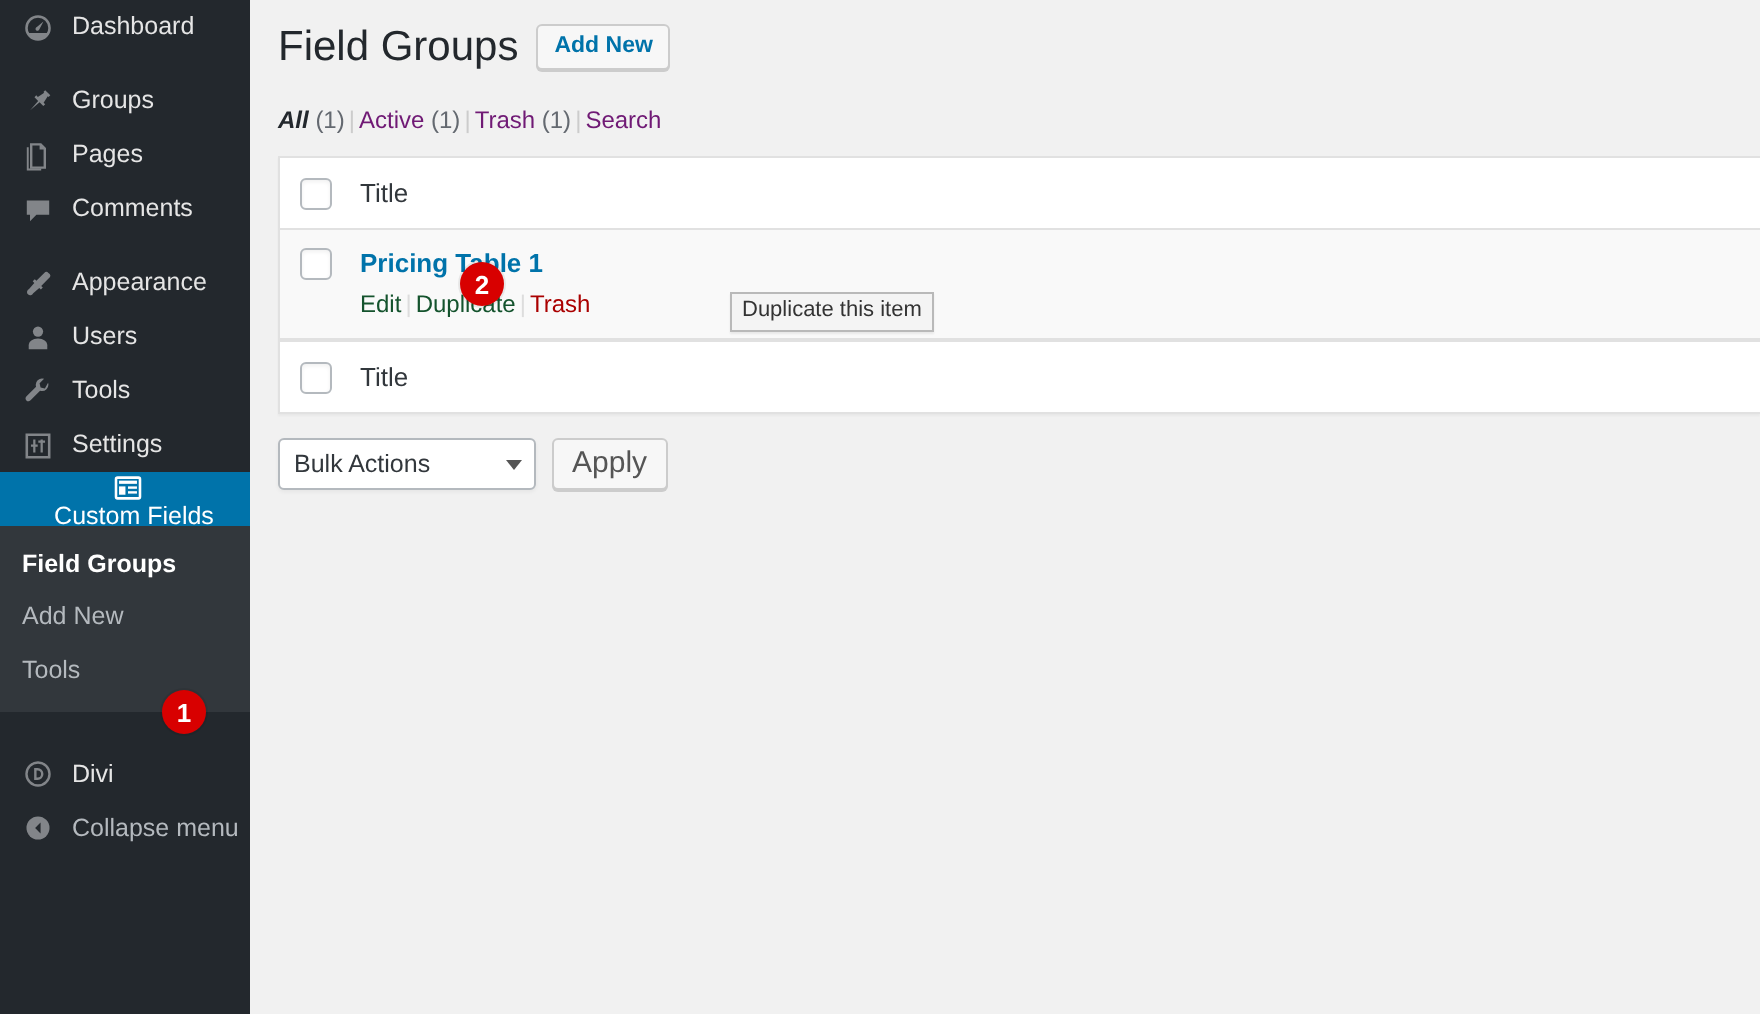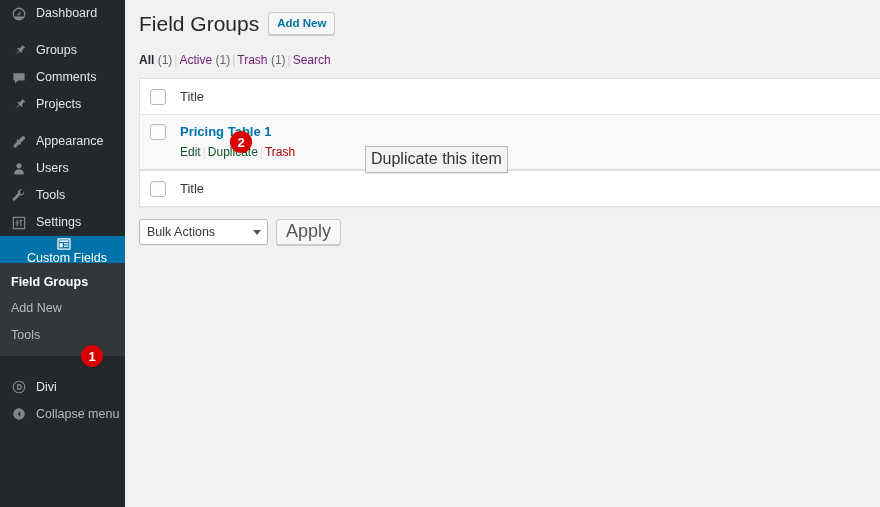--- a/index.html
+++ b/index.html
@@ -163,21 +163,21 @@
     padding: 0;
     font-size: 12px;
     color: #555;
     line-height: 2;
   }
   ul.subsubsub li {
     display: inline;
     color: #555;
   }
   ul.subsubsub li a { color: #701a75; text-decoration: none; }
-  ul.subsubsub li a.current { color: #23282d; font-weight: 600; }
+  ul.subsubsub li a.current { color: #23282d; font-weight: 600; font-style: italic; }
   ul.subsubsub .count { color: #646970; font-weight: normal; }
   ul.subsubsub .divider { color: #ccc; padding: 0 2px; }
 
   
   table.wp-list-table {
     width: 100%;
     border-collapse: separate;
     border-spacing: 0;
     background: #fff;
     border: 1px solid #e1e1e1;
@@ -242,21 +242,21 @@
   .col-title { padding-left: 0; }
 
   
   .tooltip {
     position: absolute;
     left: 240px;
     top: 146px;
     background: #f4f4f4;
     border: 1px solid #b9b9b9;
     color: #333;
-    font-size: 16px;
+    font-size: 11px;
     padding: 1px 5px 2px 5px;
     line-height: 1.4;
     white-space: nowrap;
     z-index: 50;
     box-shadow: 0 1px 1px rgba(0,0,0,.07);
   }
 
   
   .tablenav {
     display: flex;
@@ -291,21 +291,21 @@
   .btn-secondary {
     display: inline-flex;
     align-items: center;
     height: 24px;
     margin-left: 8px;
     padding: 0 9px;
     background: #f7f7f7;
     border: 1px solid #ccc;
     border-radius: 3px;
     color: #555;
-    font-size: 18px;
+    font-size: 15px;
     box-shadow: 0 1px 0 #ccc;
   }
 </style>
 </head>
 <body>
 
 <div class="screen">
 
   <div class="adminmenu">
 
@@ -322,38 +322,39 @@
     <div class="menu-item">
       <span class="mi-icon">
         <svg width="16" height="16" viewBox="0 0 20 20" fill="#a7aaad">
             <path d="M14.5 2.6l-1.1 1.1 0.5 0.5-4 2.6-1-1L7.8 7l2.3 2.3-5 5.9 5.9-5 2.3 2.3 1.2-1.1-1-1 2.6-4 0.5 0.5 1.1-1.1z"></path>
           </svg>
       </span>
       <span class="mi-label">Groups</span>
     </div>
 
 
+    <div class="menu-item">
+      <span class="mi-icon">
+        <svg width="16" height="16" viewBox="0 0 20 20" fill="#a7aaad">
+            <path d="M5 2h7l3 3v13H5zm1.5 1.5v13h7V6h-2.5V3.5z"></path>
+            <path d="M3 4.5V19h9v-1.2H4.2V4.5z"></path>
+          </svg>
+      </span>
+      <span class="mi-label">Pages</span>
+    </div>
 
     <div class="menu-item">
       <span class="mi-icon">
         <svg width="16" height="16" viewBox="0 0 20 20" fill="#a7aaad">
             <path d="M3 4h14v9H9l-4 4v-4H3z"></path>
           </svg>
       </span>
       <span class="mi-label">Comments</span>
     </div>
 
-    <div class="menu-item">
-      <span class="mi-icon">
-        <svg width="16" height="16" viewBox="0 0 20 20" fill="#a7aaad">
-            <path d="M14.5 2.6l-1.1 1.1 0.5 0.5-4 2.6-1-1L7.8 7l2.3 2.3-5 5.9 5.9-5 2.3 2.3 1.2-1.1-1-1 2.6-4 0.5 0.5 1.1-1.1z"></path>
-          </svg>
-      </span>
-      <span class="mi-label">Projects</span>
-    </div>
     <div class="menu-sep"></div>
 
     <div class="menu-item">
       <span class="mi-icon">
         <svg width="16" height="16" viewBox="0 0 20 20" fill="#a7aaad">
             <path d="M16.5 3.1a1.8 1.8 0 00-2.6 0L9 8l-1-1-1.3 1.3 1 1-3.3 3.9a2 2 0 102.6 2.6l3.8-3.3 1 1L13 12.2l-1-1 4.9-4.9a1.8 1.8 0 00-.4-3.2z"></path>
           </svg>
       </span>
       <span class="mi-label">Appearance</span>
     </div>

